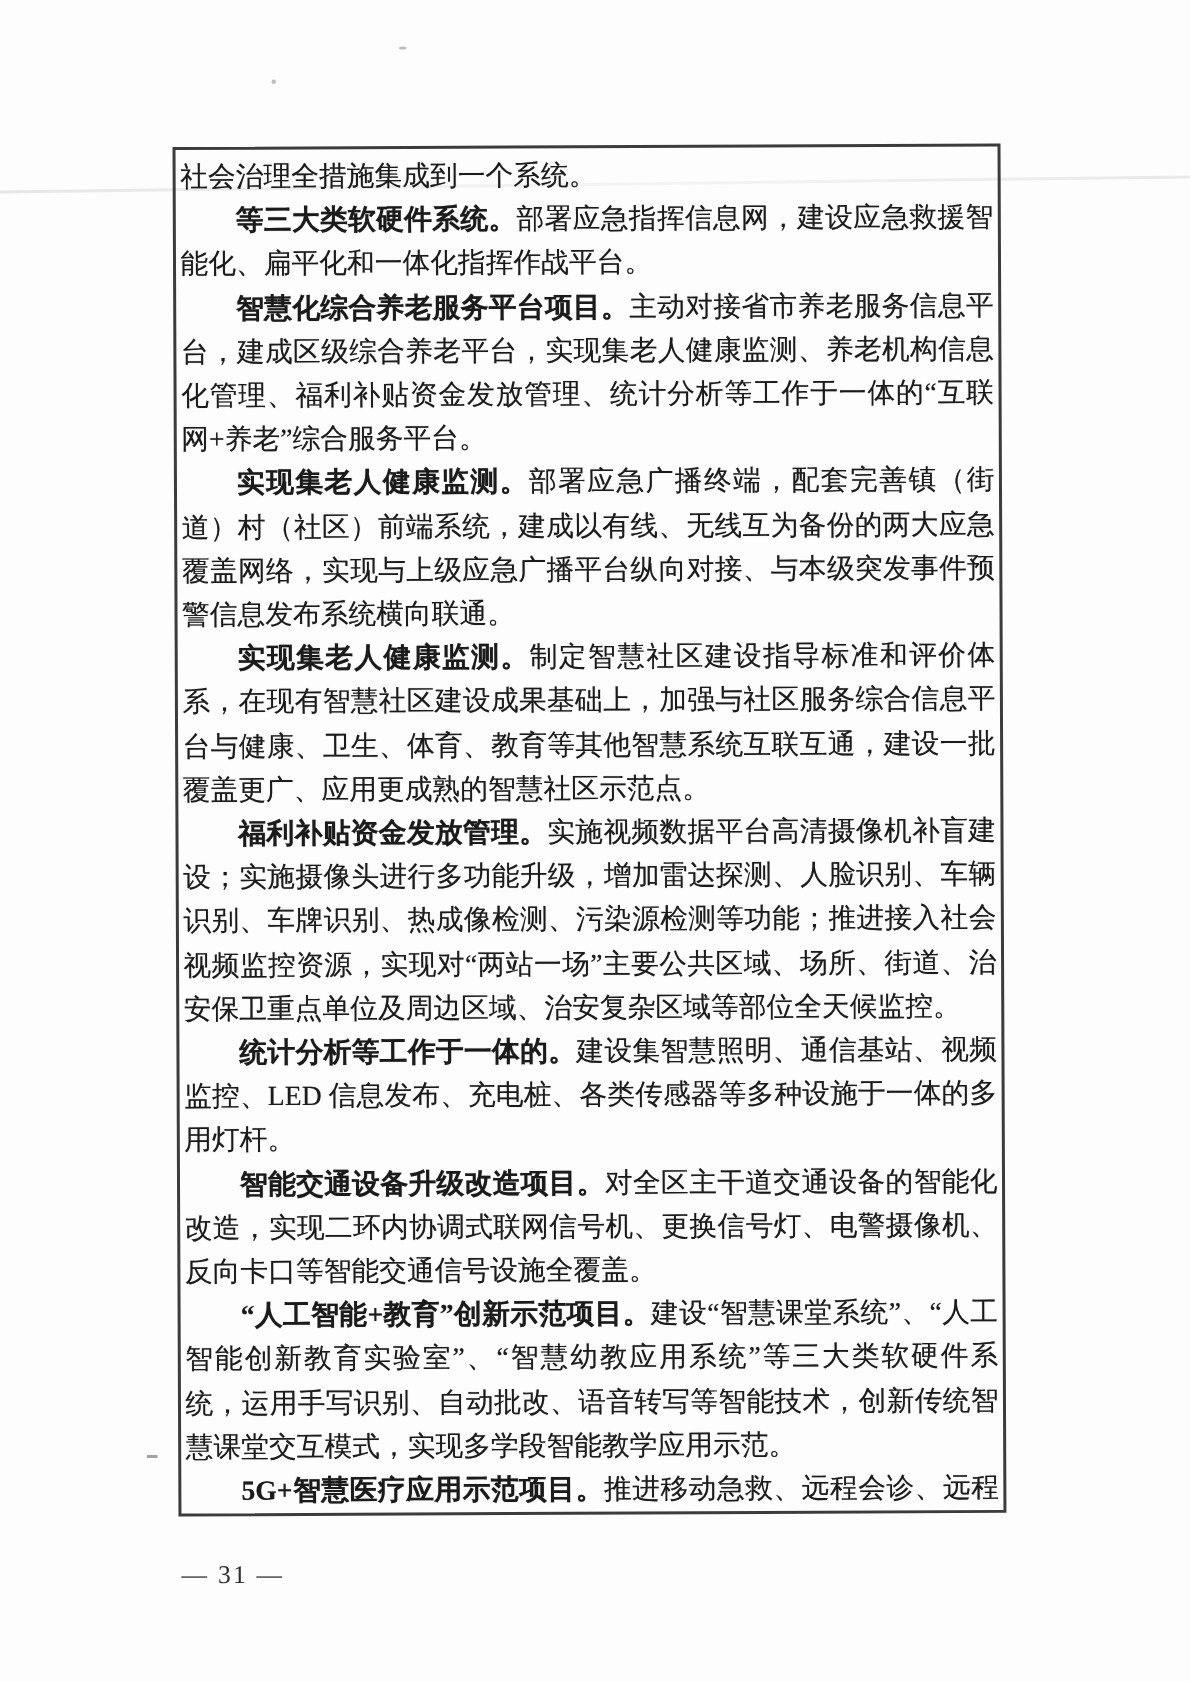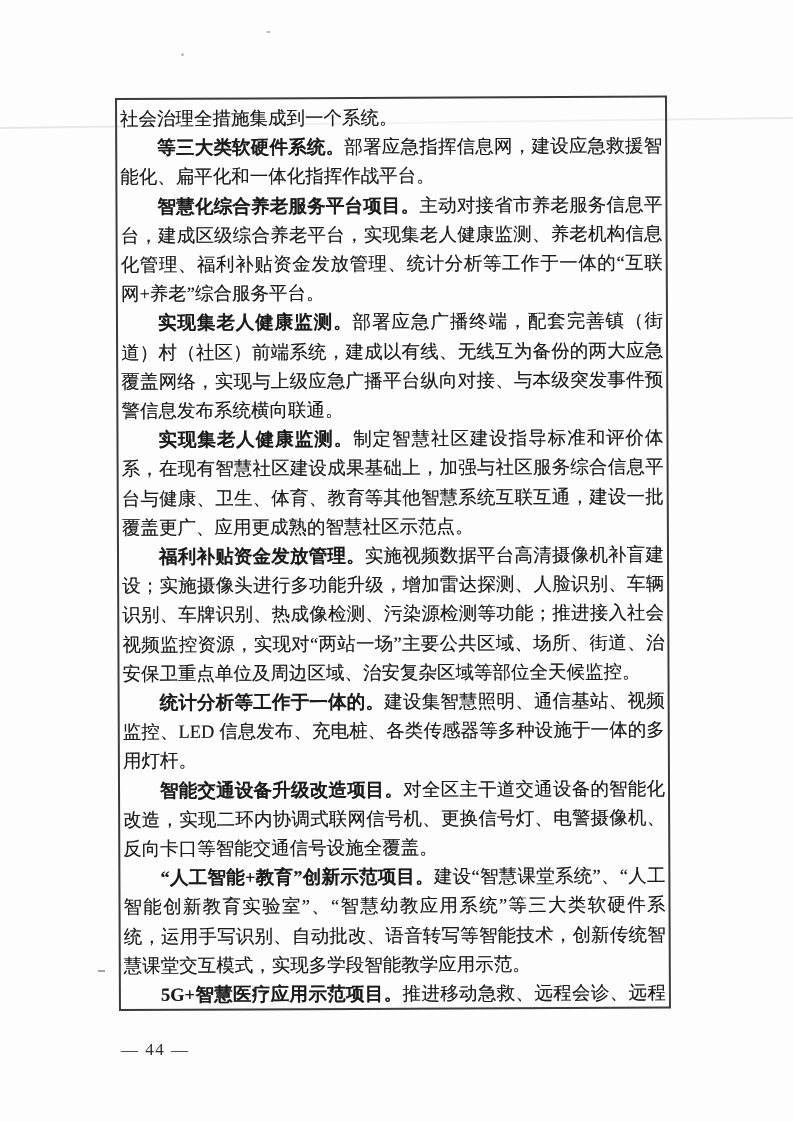--- a/index.html
+++ b/index.html
@@ -101,14 +101,14 @@
         <p class="para indent"><b class="para-heading">实现集老人健康监测。</b><span class="para-body">部署应急广播终端，配套完善镇（街道）村（社区）前端系统，建成以有线、无线互为备份的两大应急覆盖网络，实现与上级应急广播平台纵向对接、与本级突发事件预警信息发布系统横向联通。</span></p>
         <p class="para indent"><b class="para-heading">实现集老人健康监测。</b><span class="para-body">制定智慧社区建设指导标准和评价体系，在现有智慧社区建设成果基础上，加强与社区服务综合信息平台与健康、卫生、体育、教育等其他智慧系统互联互通，建设一批覆盖更广、应用更成熟的智慧社区示范点。</span></p>
         <p class="para indent"><b class="para-heading">福利补贴资金发放管理。</b><span class="para-body">实施视频数据平台高清摄像机补盲建设；实施摄像头进行多功能升级，增加雷达探测、人脸识别、车辆识别、车牌识别、热成像检测、污染源检测等功能；推进接入社会视频监控资源，实现对“两站一场”主要公共区域、场所、街道、治安保卫重点单位及周边区域、治安复杂区域等部位全天候监控。</span></p>
         <p class="para indent"><b class="para-heading">统计分析等工作于一体的。</b><span class="para-body">建设集智慧照明、通信基站、视频监控、LED 信息发布、充电桩、各类传感器等多种设施于一体的多用灯杆。</span></p>
         <p class="para indent"><b class="para-heading">智能交通设备升级改造项目。</b><span class="para-body">对全区主干道交通设备的智能化改造，实现二环内协调式联网信号机、更换信号灯、电警摄像机、反向卡口等智能交通信号设施全覆盖。</span></p>
         <p class="para indent"><b class="para-heading">“人工智能+教育”创新示范项目。</b><span class="para-body">建设“智慧课堂系统”、“人工智能创新教育实验室”、“智慧幼教应用系统”等三大类软硬件系统，运用手写识别、自动批改、语音转写等智能技术，创新传统智慧课堂交互模式，实现多学段智能教学应用示范。</span></p>
         <p class="para indent"><b class="para-heading">5G+智慧医疗应用示范项目。</b><span class="para-body">推进移动急救、远程会诊、远程影</span></p>
       </div>
   </div>
 
-  <div class="page-number">— 44 —</div>
+  <div class="page-number">— 31 —</div>
 </div>
 
 </body></html>

